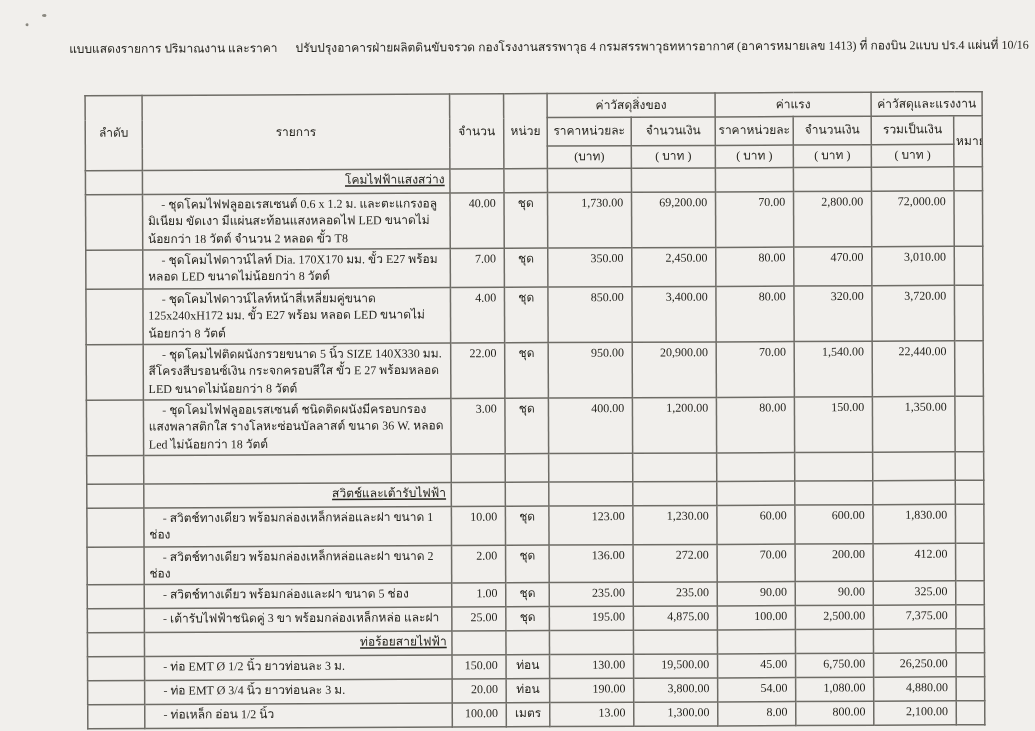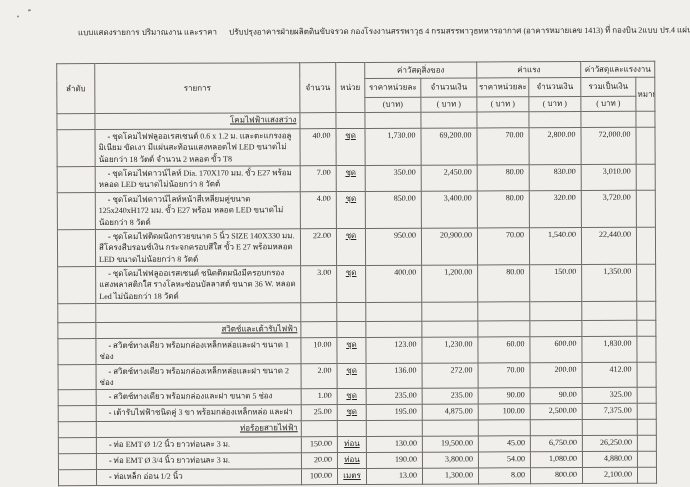--- a/index.html
+++ b/index.html
@@ -17,21 +17,21 @@
   }
   .speck{position:absolute;background:#8a8880;border-radius:50%;}
   .speck1{left:29px;top:8px;width:3px;height:2px;}
   .speck2{left:18px;top:14px;width:2px;height:2px;}
 
   .doc-header{
     position:absolute;left:47px;right:34px;top:27px;
     display:flex;align-items:baseline;
     font-size:8px;line-height:1.3;white-space:nowrap;
   }
-  .doc-header .h-left{margin-right:12px;margin-left:32px;}
+  .doc-header .h-left{margin-right:12px;}
   .doc-header .h-right{margin-left:auto;}
 
   .table-wrap{position:absolute;left:57px;top:62px;width:598px;}
   table{border-collapse:collapse;table-layout:fixed;width:598px;}
   th,td{
     border:1px solid #6e6c66;
     font-weight:normal;
     font-size:8px;line-height:1.42;
     padding:1px 2px;
     overflow:hidden;
@@ -46,21 +46,21 @@
   td.c-desc{padding-left:3px;padding-right:3px;}
   .desc-text{text-indent:9px;overflow:hidden;}
   .desc-text.lines-1{max-height:12px;}
   .desc-text.lines-2{max-height:25px;}
   .desc-text.lines-3{max-height:37px;}
   .section-title{text-decoration:underline;text-underline-offset:1px;display:inline-block;margin-left:7px;}
   tr.section-row td{height:13px;text-align:right;}
   tr.spacer-row td{height:16px;}
   tr.item-row td{height:13px;}
   td.c-num{text-align:right;padding-right:5px;}
-  td.c-unit{text-align:center;text-decoration:underline;}
+  td.c-unit{text-align:center;}
 </style>
 </head>
 <body>
 
 <div class="sheet">
   <div class="speck speck1"></div>
   <div class="speck speck2"></div>
 
   <div class="doc-header">
     <span class="h-left">แบบแสดงรายการ ปริมาณงาน และราคา</span>
@@ -138,21 +138,21 @@
           <tr class="item-row">
             <td class="c-no"></td>
             <td class="c-desc">
               <div class="desc-text lines-2">- ชุดโคมไฟดาวน์ไลท์ Dia. 170X170 มม. ขั้ว E27 พร้อม หลอด LED ขนาดไม่น้อยกว่า 8 วัตต์</div>
             </td>
             <td class="c-num">7.00</td>
             <td class="c-unit">ชุด</td>
             <td class="c-num">350.00</td>
             <td class="c-num">2,450.00</td>
             <td class="c-num">80.00</td>
-            <td class="c-num">830.00</td>
+            <td class="c-num">470.00</td>
             <td class="c-num">3,010.00</td>
             <td class="c-remark"></td>
           </tr>
           <tr class="item-row">
             <td class="c-no"></td>
             <td class="c-desc">
               <div class="desc-text lines-3">- ชุดโคมไฟดาวน์ไลท์หน้าสี่เหลี่ยมคู่ขนาด 125x240xH172 มม. ขั้ว E27 พร้อม หลอด LED ขนาดไม่น้อยกว่า 8 วัตต์</div>
             </td>
             <td class="c-num">4.00</td>
             <td class="c-unit">ชุด</td>

